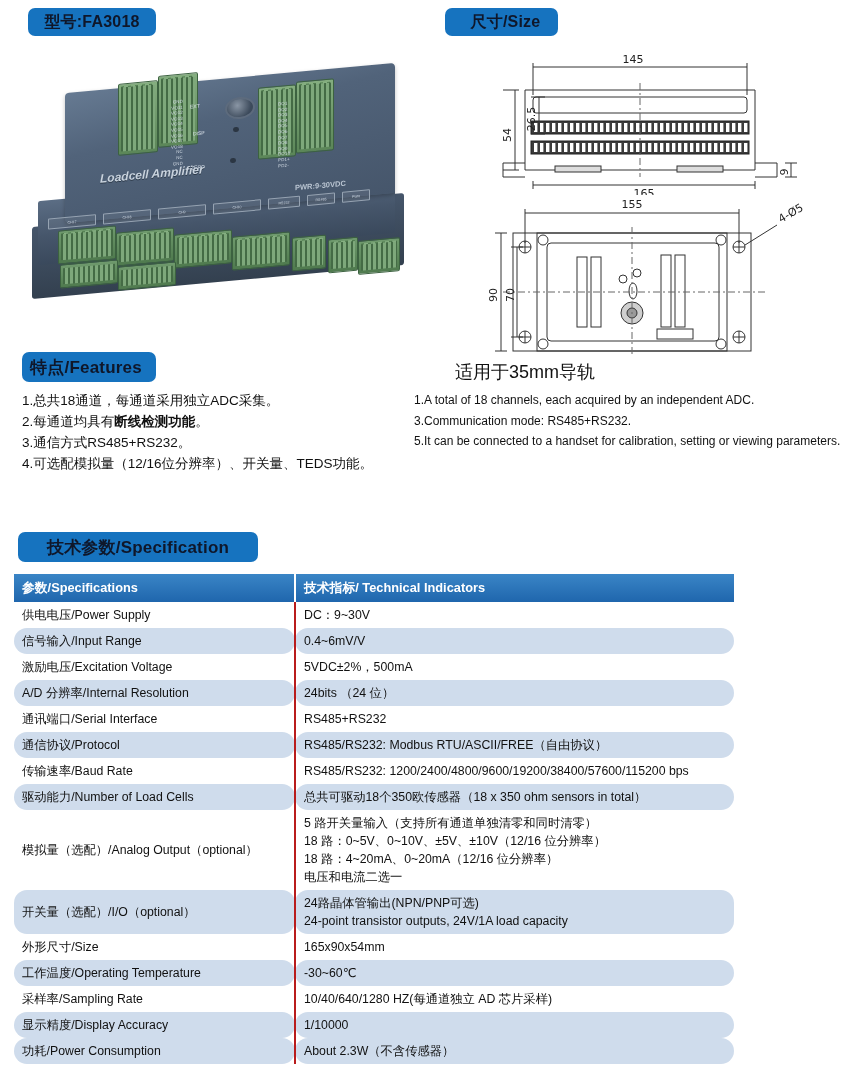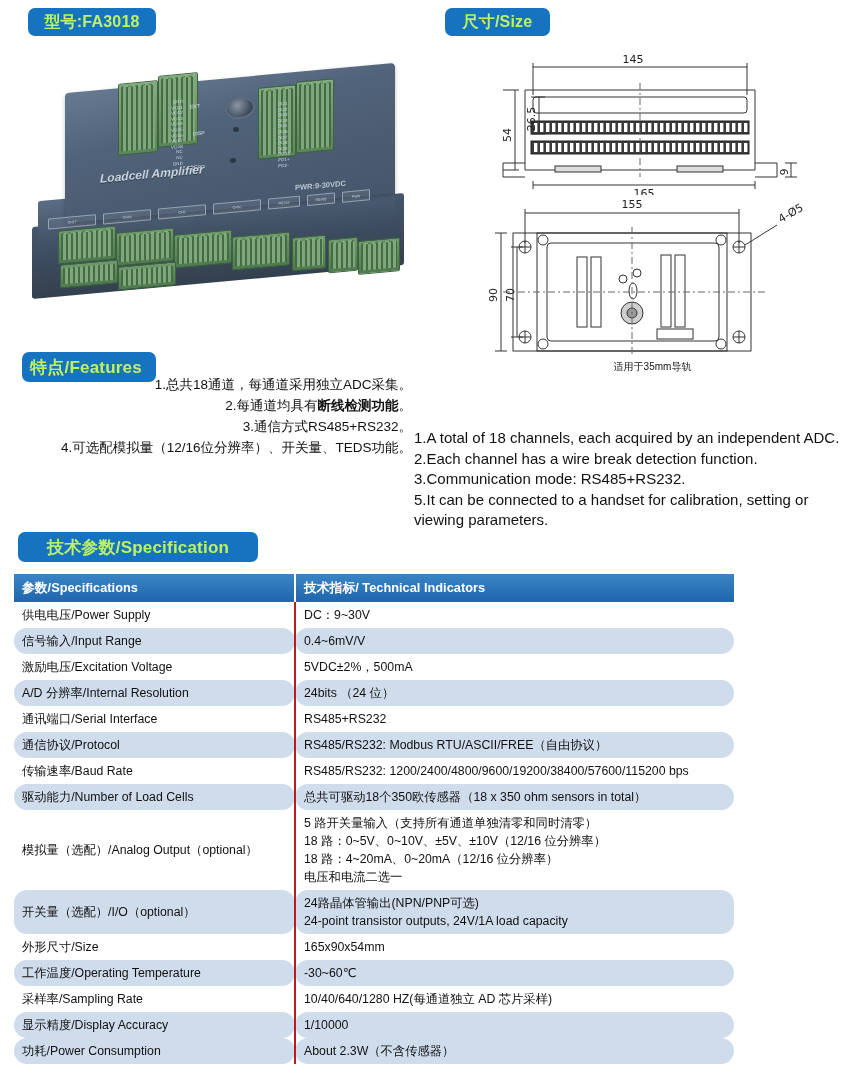--- a/index.html
+++ b/index.html
@@ -12,29 +12,29 @@
     position:relative;
     overflow:hidden;
   }
   .page{position:relative;width:860px;height:1082px;}
 
   
   .badge{
     position:absolute;
     background:#1673bf;
     border-radius:7px;
-    color:#bef264;
+    color:#0f172a;
     font-weight:bold;
     display:flex;align-items:center;justify-content:center;
     overflow:hidden;
     white-space:nowrap;
     letter-spacing:.2px;
   }
   #badge-model{left:28px;top:8px;width:128px;height:28px;font-size:16px;}
-  #badge-size{left:445px;top:8px;width:105px;height:28px;font-size:16px;}
+  #badge-size{left:445px;top:8px;width:105px;height:28px;font-size:16px;padding-left:8px;}
   #badge-features{left:22px;top:352px;width:134px;height:30px;font-size:17px;}
   #badge-features .btxt{margin-left:-6px;text-align:center;}
   #badge-spec{left:18px;top:532px;width:240px;height:30px;font-size:17px;}
 
   
   #photo{position:absolute;left:30px;top:60px;width:390px;height:290px;}
   .dev-body{
     position:absolute;left:35px;top:18px;width:330px;height:130px;
     background:linear-gradient(170deg,#667a92 0%,#51637a 35%,#46566b 100%);
     border-radius:4px;
@@ -90,27 +90,27 @@
       border-radius:1px;}
   .fp-row{position:absolute;left:18px;top:143px;width:320px;height:13px;
       transform:skewY(-5.2deg);display:flex;gap:7px;align-items:center;}
   .fp-box{flex:0 0 auto;border:1px solid #96a3b2;height:9px;
       background:rgba(255,255,255,.07);border-radius:1px;
       color:#cbd5e0;font-size:3.6px;display:flex;align-items:center;justify-content:center;}
 
   
   #dimtop{position:absolute;left:455px;top:45px;width:395px;height:150px;}
   #dimbot{position:absolute;left:455px;top:195px;width:395px;height:175px;}
-  #railnote{position:absolute;left:455px;top:360px;width:395px;text-align:center;
-    font-size:10px;color:#111;}
+  #railnote{position:absolute;left:455px;top:360px;width:395px;text-align:left;
+    font-size:18px;color:#111;}
 
   
   .featlist{position:absolute;font-size:13.5px;line-height:21px;color:#111;}
-  #feat-cn{left:22px;top:374px;width:390px;text-align:right;}
-  #feat-en{left:414px;top:390px;width:440px;font-size:15px;line-height:20.5px;margin-top:38px;}
+  #feat-cn{left:22px;top:390px;width:390px;}
+  #feat-en{left:414px;top:390px;width:440px;font-size:12px;line-height:20.5px;}
   .featlist div{white-space:normal;}
   .b{font-weight:bold;}
 
   
   #spec{position:absolute;left:14px;top:574px;width:720px;border-collapse:collapse;
     font-size:12.3px;}
   #spec th{
     background:linear-gradient(180deg,#3a85c6 0%,#1f66ad 100%);
     color:#fff;font-weight:bold;text-align:left;
     padding:4px 8px;font-size:12.8px;height:20px;
@@ -396,21 +396,20 @@
 
   <div class="featlist" id="feat-cn">
     <div>1.总共18通道，每通道采用独立ADC采集。</div>
     <div>2.每通道均具有<span class="b">断线检测功能</span>。</div>
     <div>3.通信方式RS485+RS232。</div>
     <div>4.可选配模拟量（12/16位分辨率）、开关量、TEDS功能。</div>
   </div>
 
   <div class="featlist" id="feat-en">
     <div>1.A total of 18 channels, each acquired by an independent ADC.</div>
-    <div>2.Each channel has a wire break detection function.</div>
     <div>3.Communication mode: RS485+RS232.</div>
     <div>5.It can be connected to a handset for calibration, setting or viewing parameters.</div>
   </div>
 
   <div class="badge" id="badge-spec">
     <span>技术参数/Specification</span>
   </div>
 
   <table id="spec">
     <thead>

